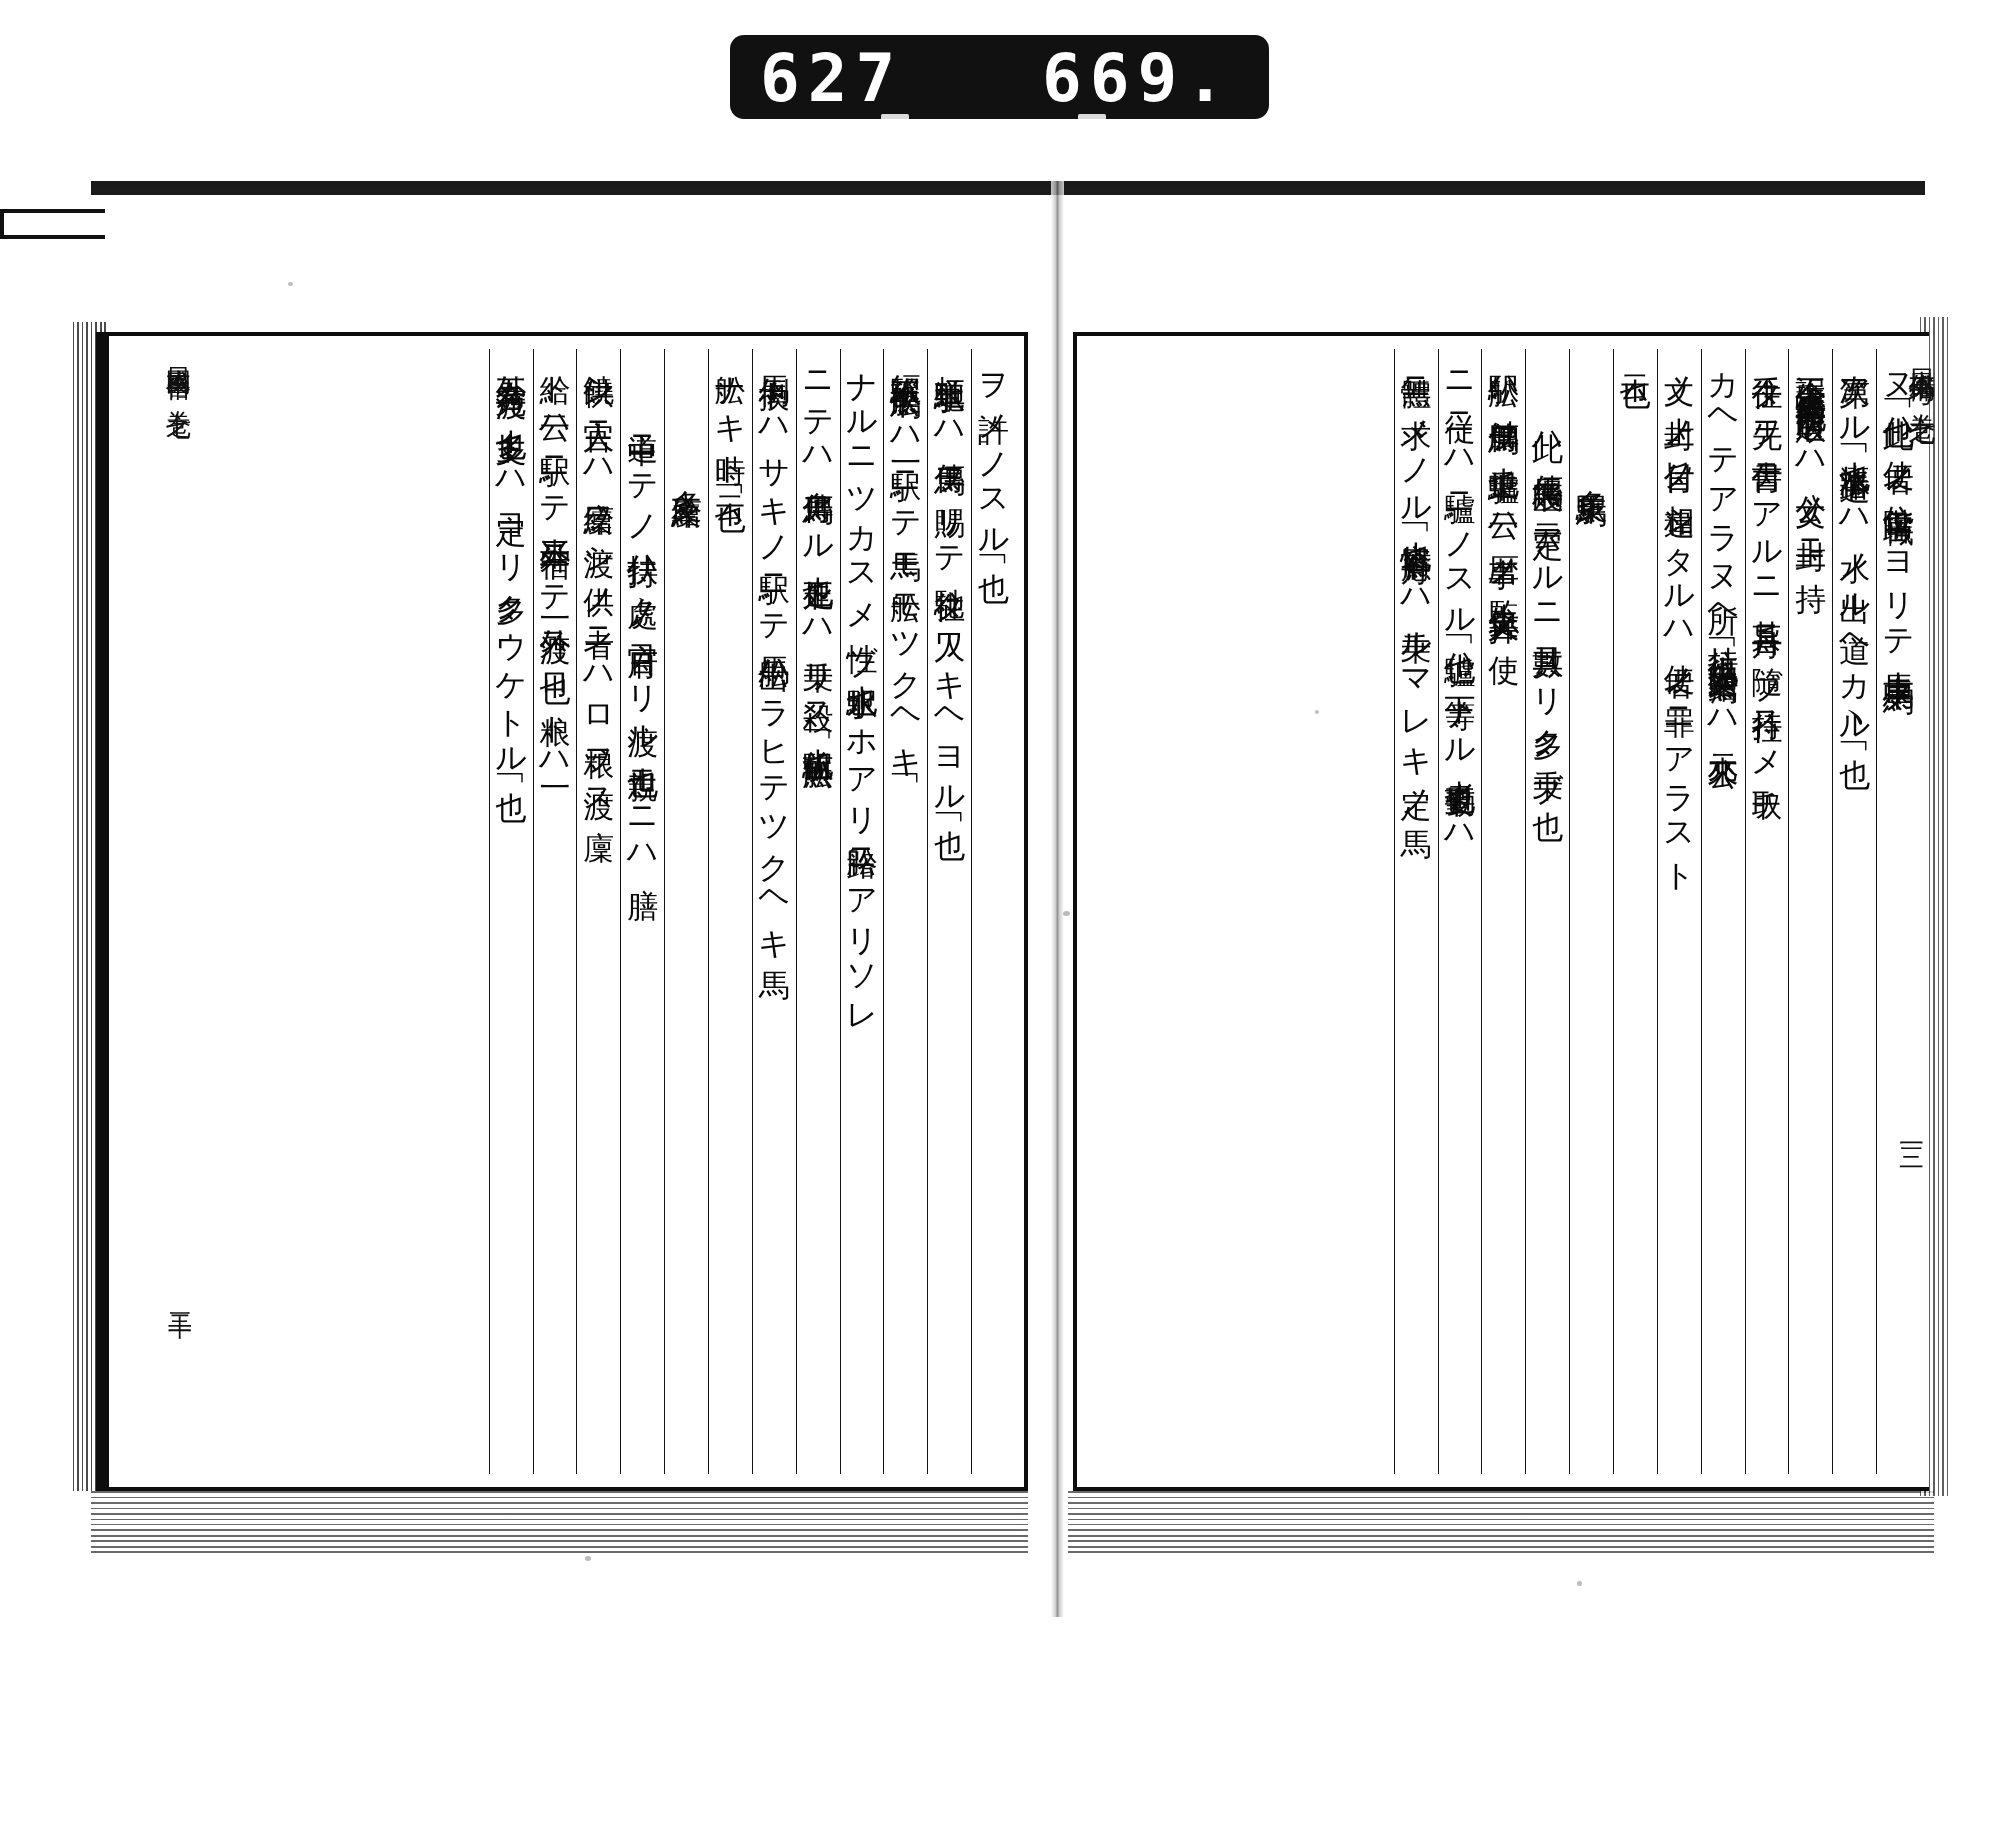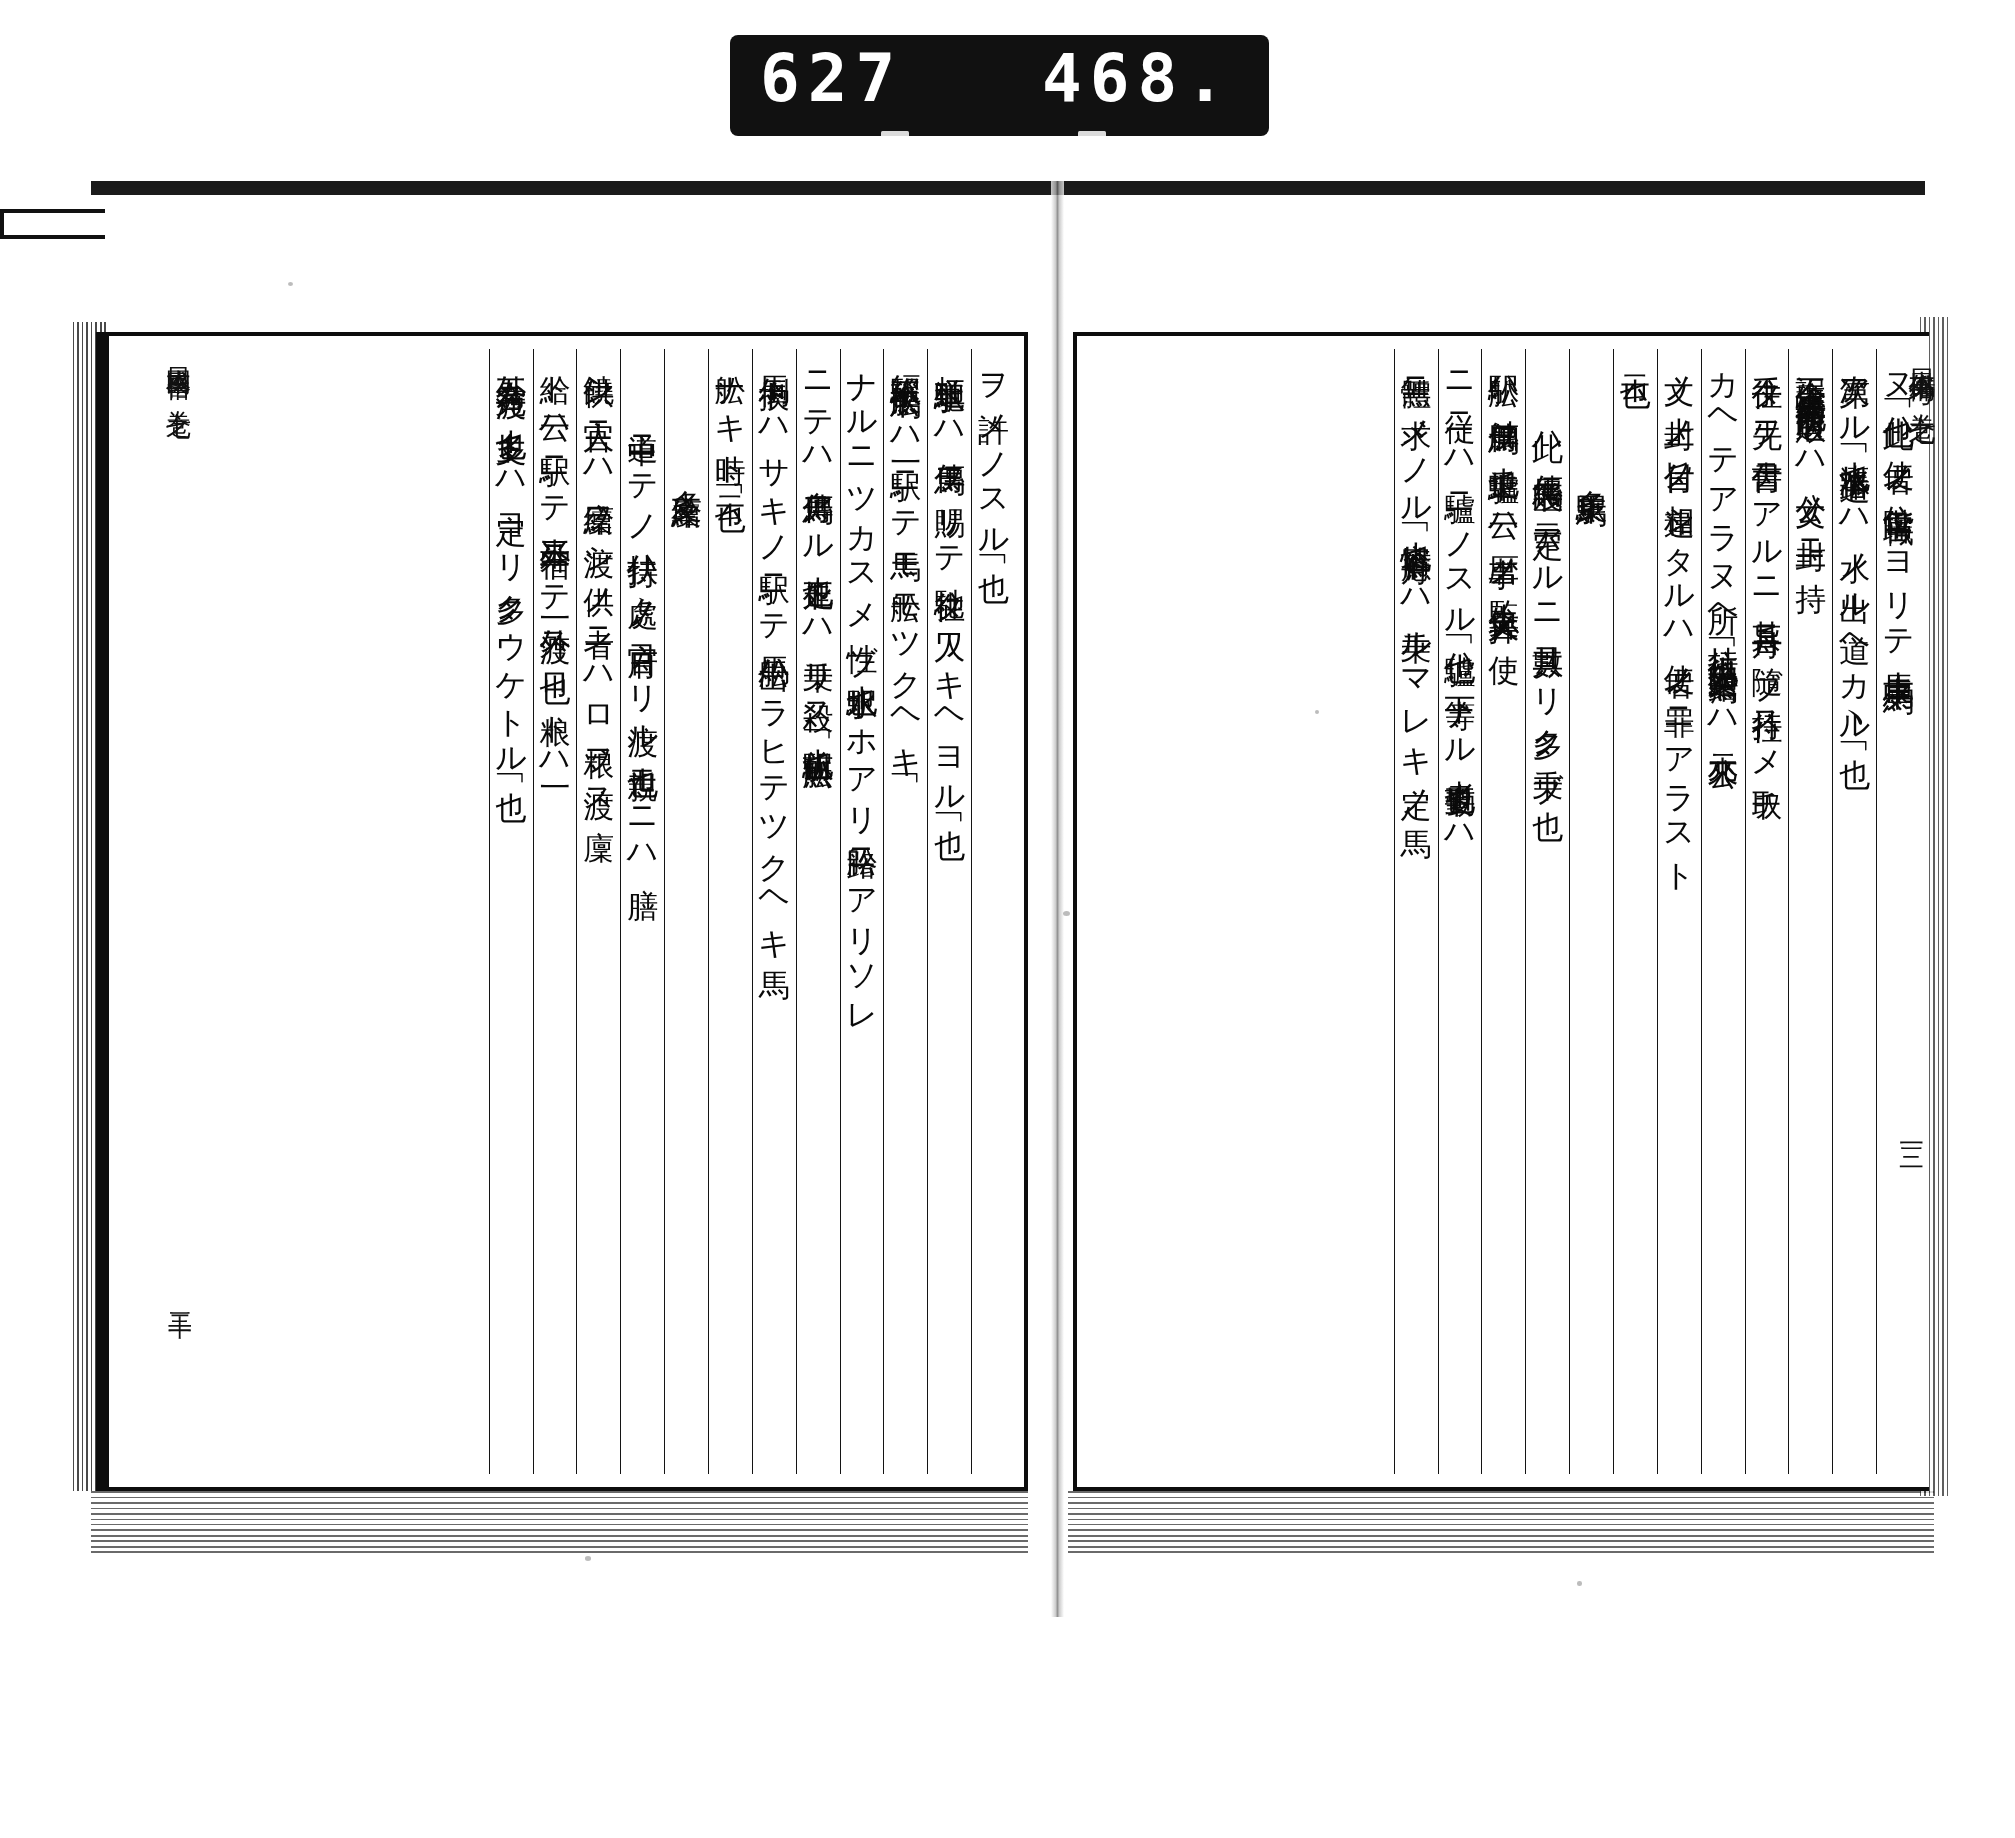--- a/index.html
+++ b/index.html
@@ -22,23 +22,23 @@
     width: 2015px; height: 1839px;
     background: #ffffff;
   }
 
   
   #filmstrip {
     position: absolute;
     left: 730px;
     top: 35px;
     width: 539px;
-    height: 101px;
+    height: 84px;
     background: #111111;
-    border-radius: 8px;
+    border-radius: 14px;
   }
   #filmstrip .fnum {
     position: absolute;
     top: 11px;
     color: #ffffff;
     font-family: "DejaVu Sans Mono", monospace;
     font-size: 66px;
     letter-spacing: 8px;
     font-weight: 700;
     line-height: 1;
@@ -227,21 +227,21 @@
     opacity: .5;
   }
 </style>
 </head>
 <body>
 
 <div id="scan">
 
   <div id="filmstrip">
     <div class="fnum left">627</div>
-    <div class="fnum right">468.</div>
+    <div class="fnum right">669.</div>
     <div class="notch n1"></div>
     <div class="notch n2"></div>
   </div>
 
   <div id="book">
 
     <div class="tab"></div>
     <div class="top-band"></div>
     <div class="gutter"></div>
     <div class="edge-hatch"></div>

